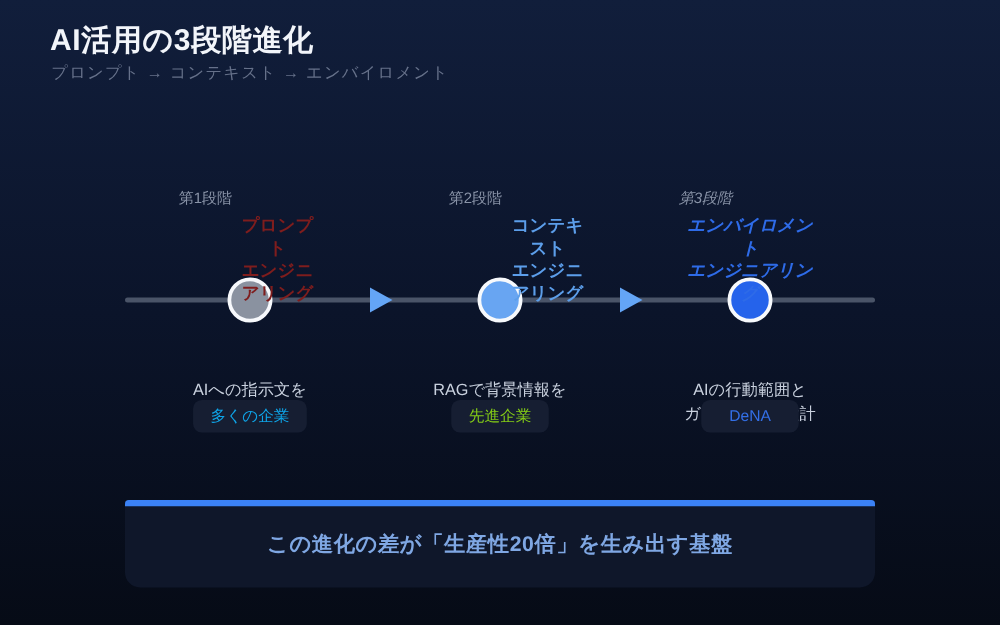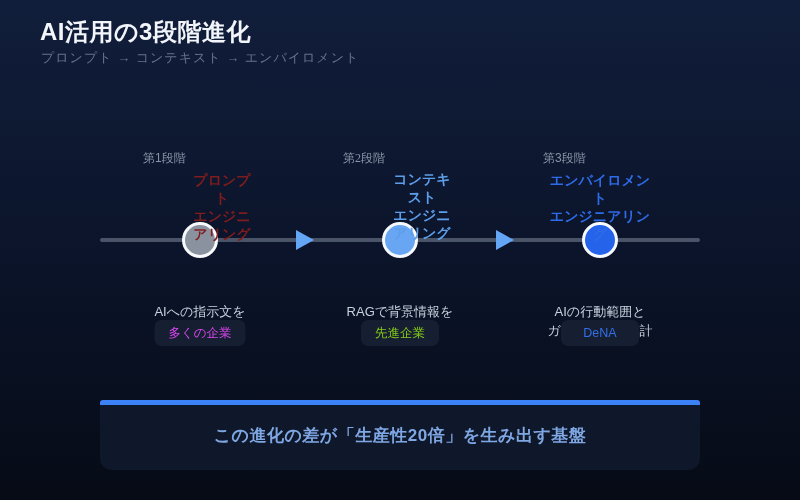--- a/index.html
+++ b/index.html
@@ -37,21 +37,21 @@
     position:absolute;top:222px;width:30px;height:30px;border-radius:50%;
     border:3px solid #F7F9FC;
   }
   .node.n1{left:182px;}
   .node.n2{left:382px;}
   .node.n3{left:582px;}
 
   .stage{
     position:absolute;top:150px;width:180px;text-align:center;
   }
-  .stage.s1{left:110px;} .stage.s2{left:310px;font-family:Liberation Serif, serif;} .stage.s3{left:510px;}
+  .stage.s1{left:110px;} .stage.s2{left:326px;} .stage.s3{left:510px;font-style:italic;}
   .stage-head{width:114px;margin:0 auto;}
   .stage-label{
     text-align:left;font-size:12px;color:#8A94A8;margin-bottom:4px;
   }
   .stage-title{
     font-size:14px;font-weight:bold;line-height:18px;white-space:pre-line;
   }
 
   .stage-desc{
     position:absolute;top:271px;width:180px;text-align:center;
@@ -118,21 +118,21 @@
     </div>
   </div>
 
   <div class="stage-desc d1">AIへの指示文を
 最適化する</div>
   <div class="stage-desc d2">RAGで背景情報を
 学習させる</div>
   <div class="stage-desc d3">AIの行動範囲と
 ガードレール設計</div>
 
-  <div class="badge b1" style="color: #d946ef;">多くの企業</div>
+  <div class="badge b1" style="color: #0ea5e9;">多くの企業</div>
   <div class="badge b2" style="color: #84cc16;">先進企業</div>
   <div class="badge b3" style="color: rgb(51, 111, 230);">DeNA</div>
 
   <div class="banner">
     <div class="banner-bar" style="background: rgb(59, 130, 246);"></div>
     <div class="banner-text" style="color: rgb(127, 167, 227);">この進化の差が「生産性20倍」を生み出す基盤</div>
   </div>
 
 </div>
 

